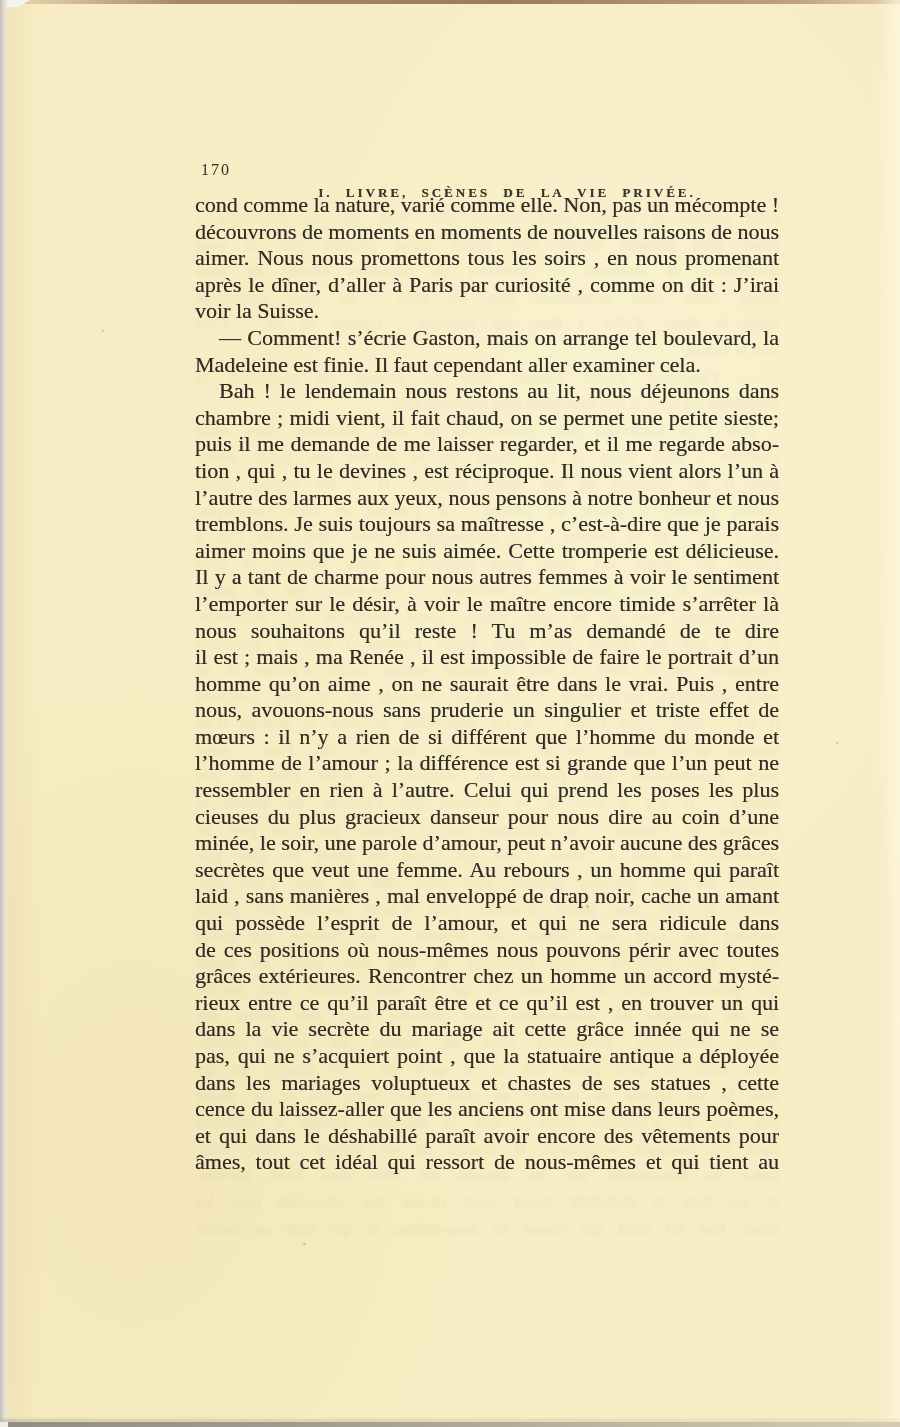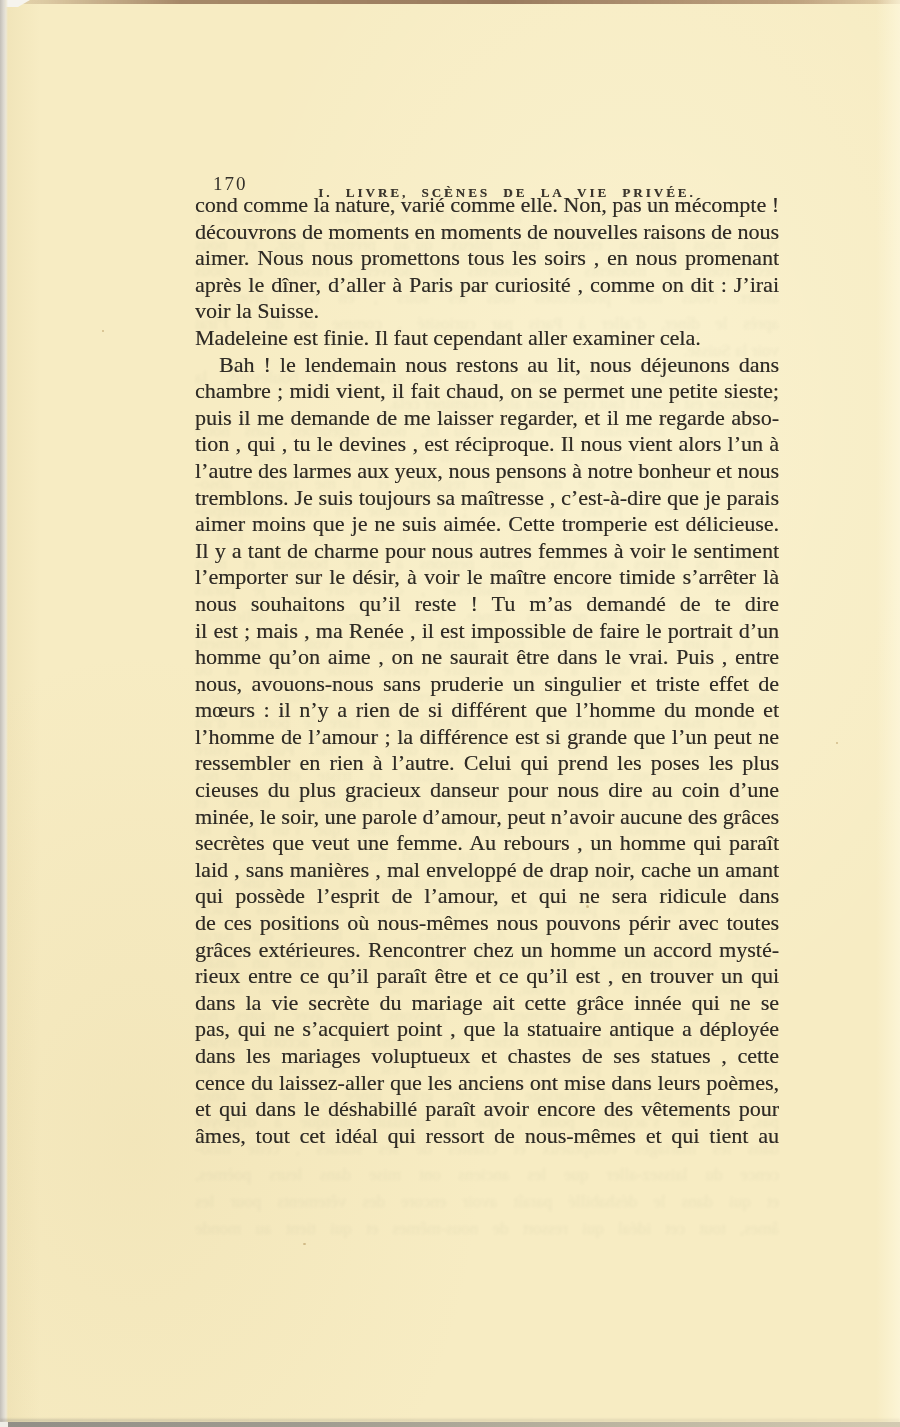--- a/index.html
+++ b/index.html
@@ -46,22 +46,22 @@
     position: absolute; bottom: 0; left: 0; width: 8px; height: 5px;
     background: #efede6;
   }
   .edge-right {
     position: absolute; right: 0; top: 0; bottom: 0; width: 24px;
     background: linear-gradient(to left, rgba(255,250,226,0.6), rgba(255,250,226,0));
   }
   
   .header { position: absolute; top: 157px; left: 195px; width: 584px; height: 26px; }
   .page-number {
-    position: absolute; left: 6px; top: 16px;
-    font-size: 19px; letter-spacing: 2px; color: #33302a; margin-left: 12px;
+    position: absolute; left: 6px; top: 4px;
+    font-size: 16px; letter-spacing: 2px; color: #33302a;
   }
   .running-title {
     position: absolute; left: 40px; right: 0; top: 4px;
     text-align: center;
     font-size: 13px; font-weight: bold; letter-spacing: 3px; word-spacing: 7px;
     color: #3a352c;
     text-shadow: 0.3px 0 0 rgba(58,53,44,0.55);
     margin-top: 24px;
   }
   
@@ -158,20 +158,21 @@
     <span class="page-number">170</span>
     <span class="running-title">I. LIVRE, SCÈNES DE LA VIE PRIVÉE.</span>
   </div>
 
   <div class="textblock">
       <div class="tline">cond comme la nature, varié comme elle. Non, pas un mécompte !</div>
       <div class="tline">découvrons de moments en moments de nouvelles raisons de nous</div>
       <div class="tline">aimer. Nous nous promettons tous les soirs , en nous promenant</div>
       <div class="tline">après le dîner, d’aller à Paris par curiosité , comme on dit : J’irai</div>
       <div class="tline no-just">voir la Suisse.</div>
+      <div class="tline indent">— Comment! s’écrie Gaston, mais on arrange tel boulevard, la</div>
       <div class="tline no-just">Madeleine est finie. Il faut cependant aller examiner cela.</div>
       <div class="tline indent">Bah ! le lendemain nous restons au lit, nous déjeunons dans notre</div>
       <div class="tline">chambre ; midi vient, il fait chaud, on se permet une petite sieste;</div>
       <div class="tline">puis il me demande de me laisser regarder, et il me regarde abso-</div>
       <div class="tline">tion , qui , tu le devines , est réciproque. Il nous vient alors l’un à</div>
       <div class="tline">l’autre des larmes aux yeux, nous pensons à notre bonheur et nous</div>
       <div class="tline">tremblons. Je suis toujours sa maîtresse , c’est-à-dire que je parais</div>
       <div class="tline">aimer moins que je ne suis aimée. Cette tromperie est délicieuse.</div>
       <div class="tline">Il y a tant de charme pour nous autres femmes à voir le sentiment</div>
       <div class="tline">l’emporter sur le désir, à voir le maître encore timide s’arrêter là où</div>

